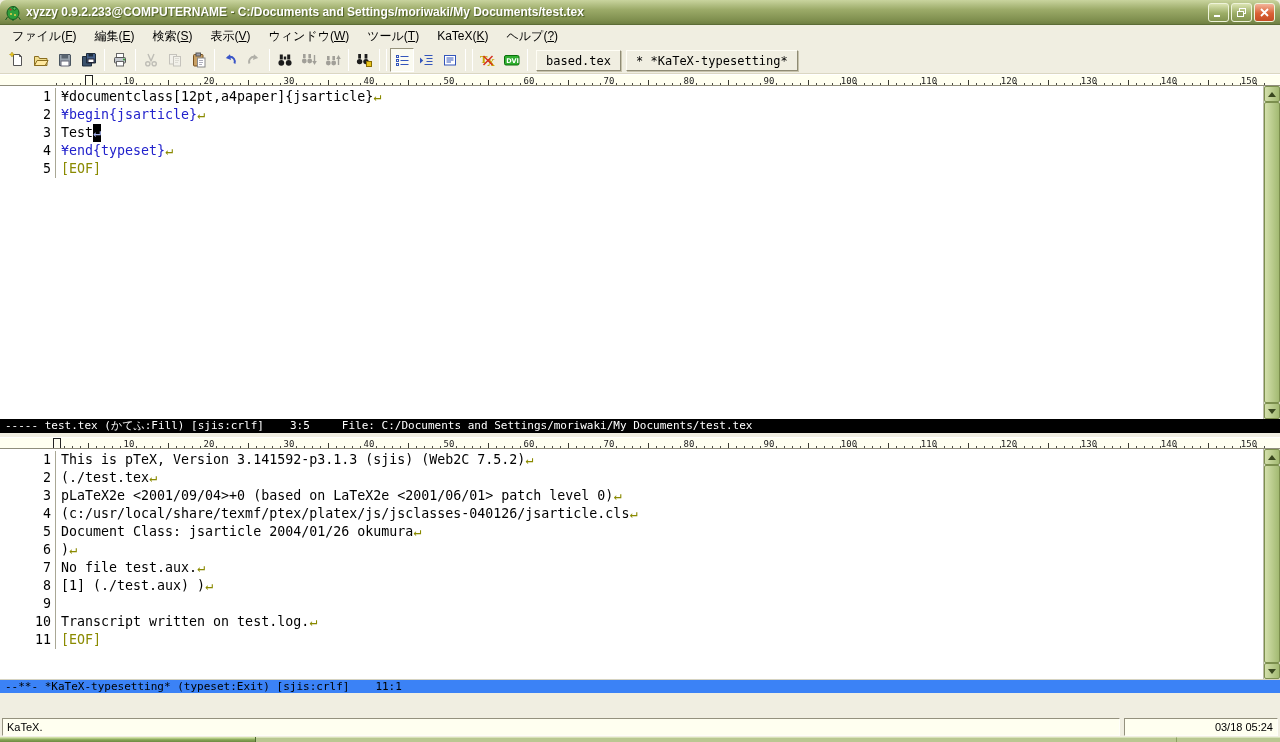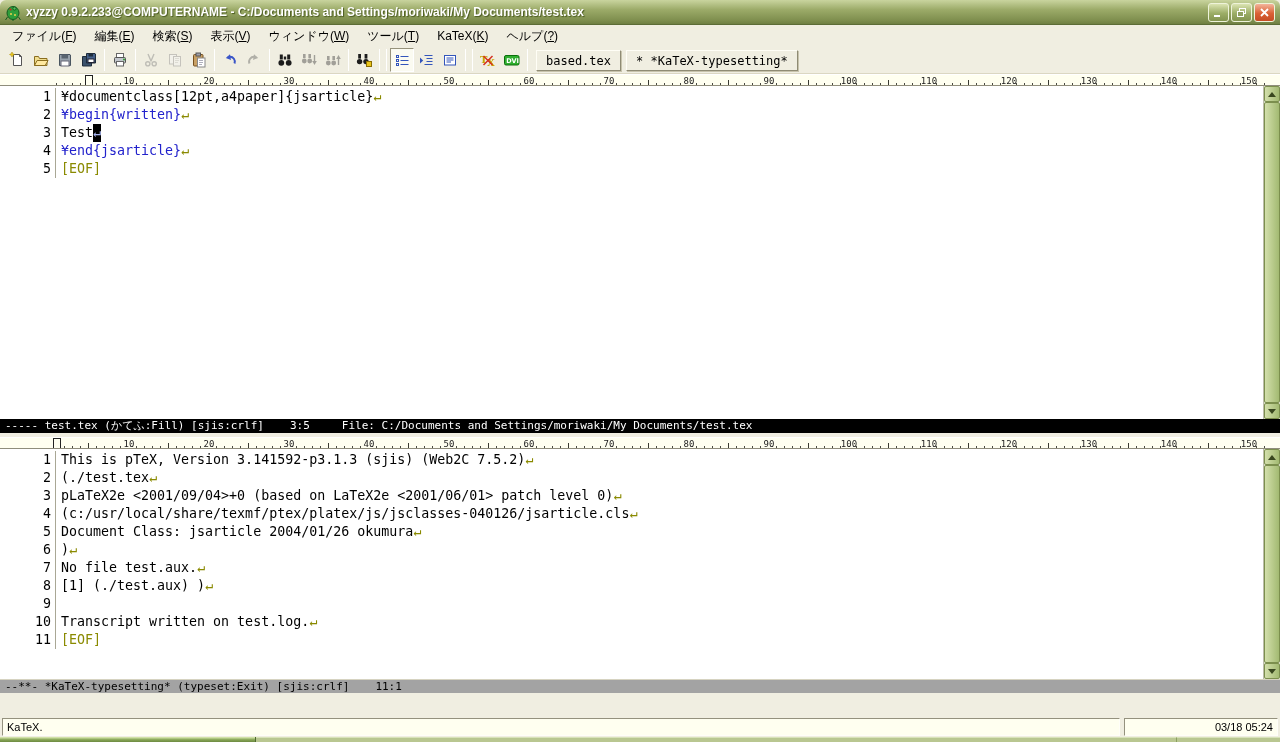--- a/index.html
+++ b/index.html
@@ -70,21 +70,21 @@
     border-radius:2px; }
   .arr-up { width:0; height:0; border-left:4px solid transparent; border-right:4px solid transparent;
     border-bottom:5px solid #39471f; }
   .arr-down { width:0; height:0; border-left:4px solid transparent; border-right:4px solid transparent;
     border-top:5px solid #39471f; }
 
   
   .modeline { height:14px; font-family:"DejaVu Sans Mono",monospace; font-size:11px; line-height:13px;
     display:flex; white-space:pre; overflow:hidden; }
   .modeline.active { background:#000; color:#fff; }
-  .modeline.inactive { background:#a3a3a3; color:#000; border-top:1px solid #d6d3c1; }
+  .modeline.inactive { background:#3b82f6; color:#000; border-top:1px solid #d6d3c1; }
   .ml-left { margin-left:5px; } .ml-pos { margin-left:26px; } .ml-file { margin-left:32px; }
 
   
   .gap-a { height:4px; background:#f0eee1; }
   .gap-b { height:24px; background:#f0eee1; }
   .statusbar { height:20px; background:#f0eee1; display:flex; align-items:center; padding:0 2px; gap:4px; }
   .panel { height:18px; background:#fffff0; border:1px solid; border-color:#94917e #fffef8 #fffef8 #94917e;
     font-size:11px; color:#000; display:flex; align-items:center; padding:0 4px; white-space:nowrap; }
   .panel.msg { flex:1; }
   .panel.clock { width:154px; justify-content:flex-end; }
@@ -498,23 +498,23 @@
       <div class="dot" style="left: 1240px;"></div>
       <span class="num" style="left: 1249px;">150</span>
       <div class="dot" style="left: 1256px;"></div>
       <div class="dot" style="left: 1264px;"></div>
       <div class="curbox" style="left: 85px;"></div>
     </div>
 
   <div class="editor" id="editor-top">
     <div class="erows" id="erows-top">
         <div class="row"><span class="ln">1</span><span class="code"><span class="seg-k">¥documentclass[12pt,a4paper]{jsarticle}</span><span class="nl">↵</span></span></div>
-        <div class="row"><span class="ln">2</span><span class="code"><span class="seg-b">¥begin{written}</span><span class="nl">↵</span></span></div>
+        <div class="row"><span class="ln">2</span><span class="code"><span class="seg-b">¥begin{jsarticle}</span><span class="nl">↵</span></span></div>
         <div class="row"><span class="ln">3</span><span class="code"><span class="seg-k">Test</span><span class="cursor">↵</span></span></div>
-        <div class="row"><span class="ln">4</span><span class="code"><span class="seg-b">¥end{jsarticle}</span><span class="nl">↵</span></span></div>
+        <div class="row"><span class="ln">4</span><span class="code"><span class="seg-b">¥end{typeset}</span><span class="nl">↵</span></span></div>
         <div class="row"><span class="ln">5</span><span class="code"><span class="seg-e">[EOF]</span></span></div>
       </div>
     <div class="scrollbar">
       <div class="sb-btn">
           <span class="arr-up"></span>
         </div>
       <div class="sb-thumb"></div>
       <div class="sb-btn">
           <span class="arr-down"></span>
         </div>

